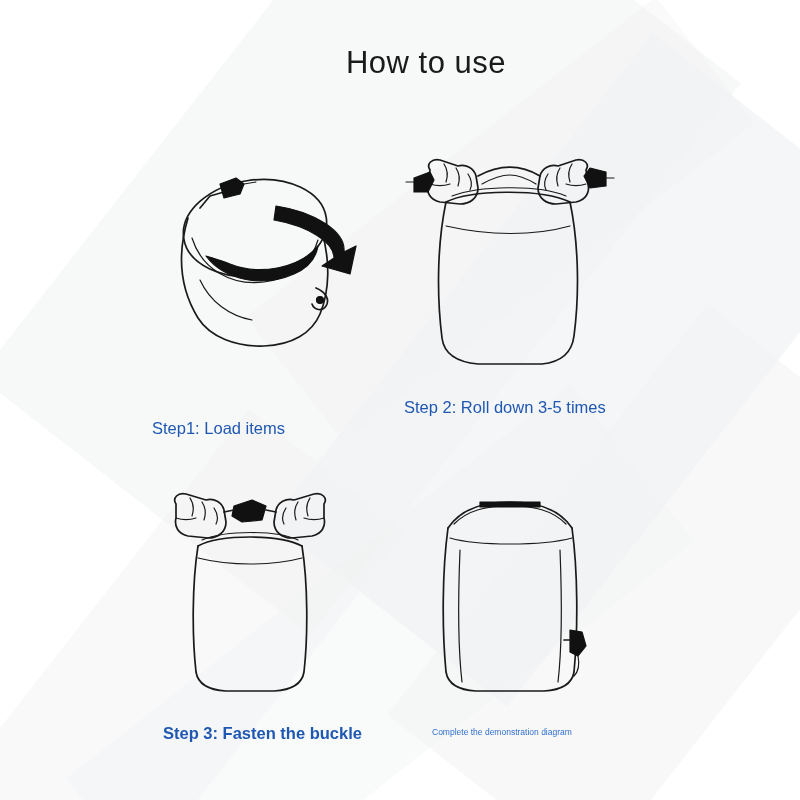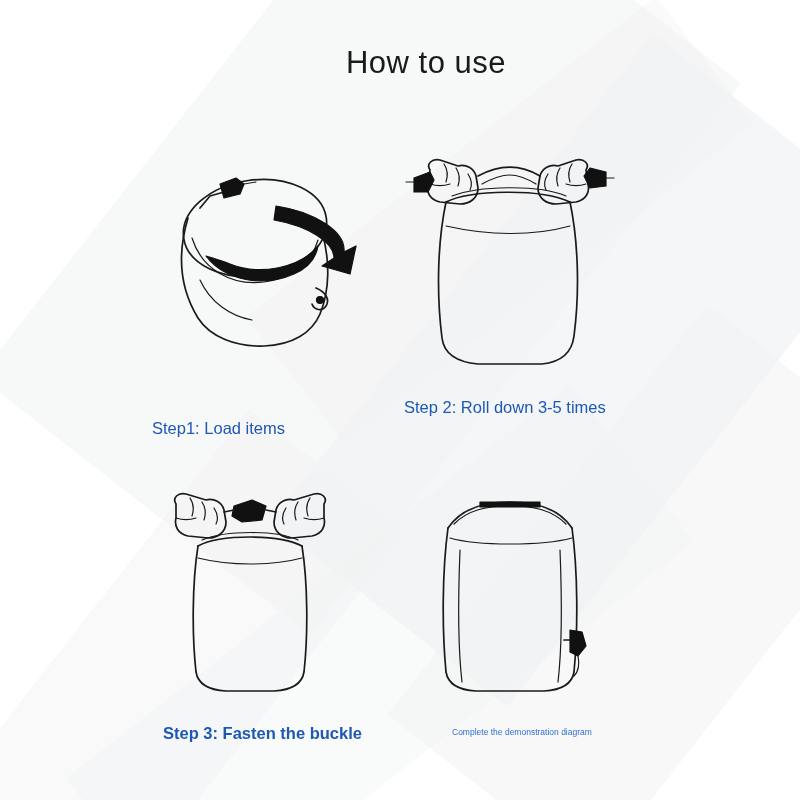--- a/index.html
+++ b/index.html
@@ -171,15 +171,15 @@
       <path class="fillblk" d="M60 22 L120 22 L120 27 L60 27 Z"></path>
 
       <path class="ln-thin" d="M40 70 C38 120 38 168 42 202"></path>
       <path class="ln-thin" d="M140 70 C142 120 142 168 138 202"></path>
 
       <path class="fillblk" d="M150 150 L162 152 L166 166 L158 176 L150 172 Z"></path>
       <path class="ln" d="M150 160 L144 160"></path>
       <path class="ln-thin" d="M158 176 C160 186 158 192 154 196"></path>
     </svg>
   </div>
-  <div class="caption small" style="left:452px;top:727px;text-align:center;">Complete the demonstration diagram</div>
+  <div class="caption small" style="left:432px;top:727px;text-align:center;">Complete the demonstration diagram</div>
 
 </div>
 
 </body></html>

